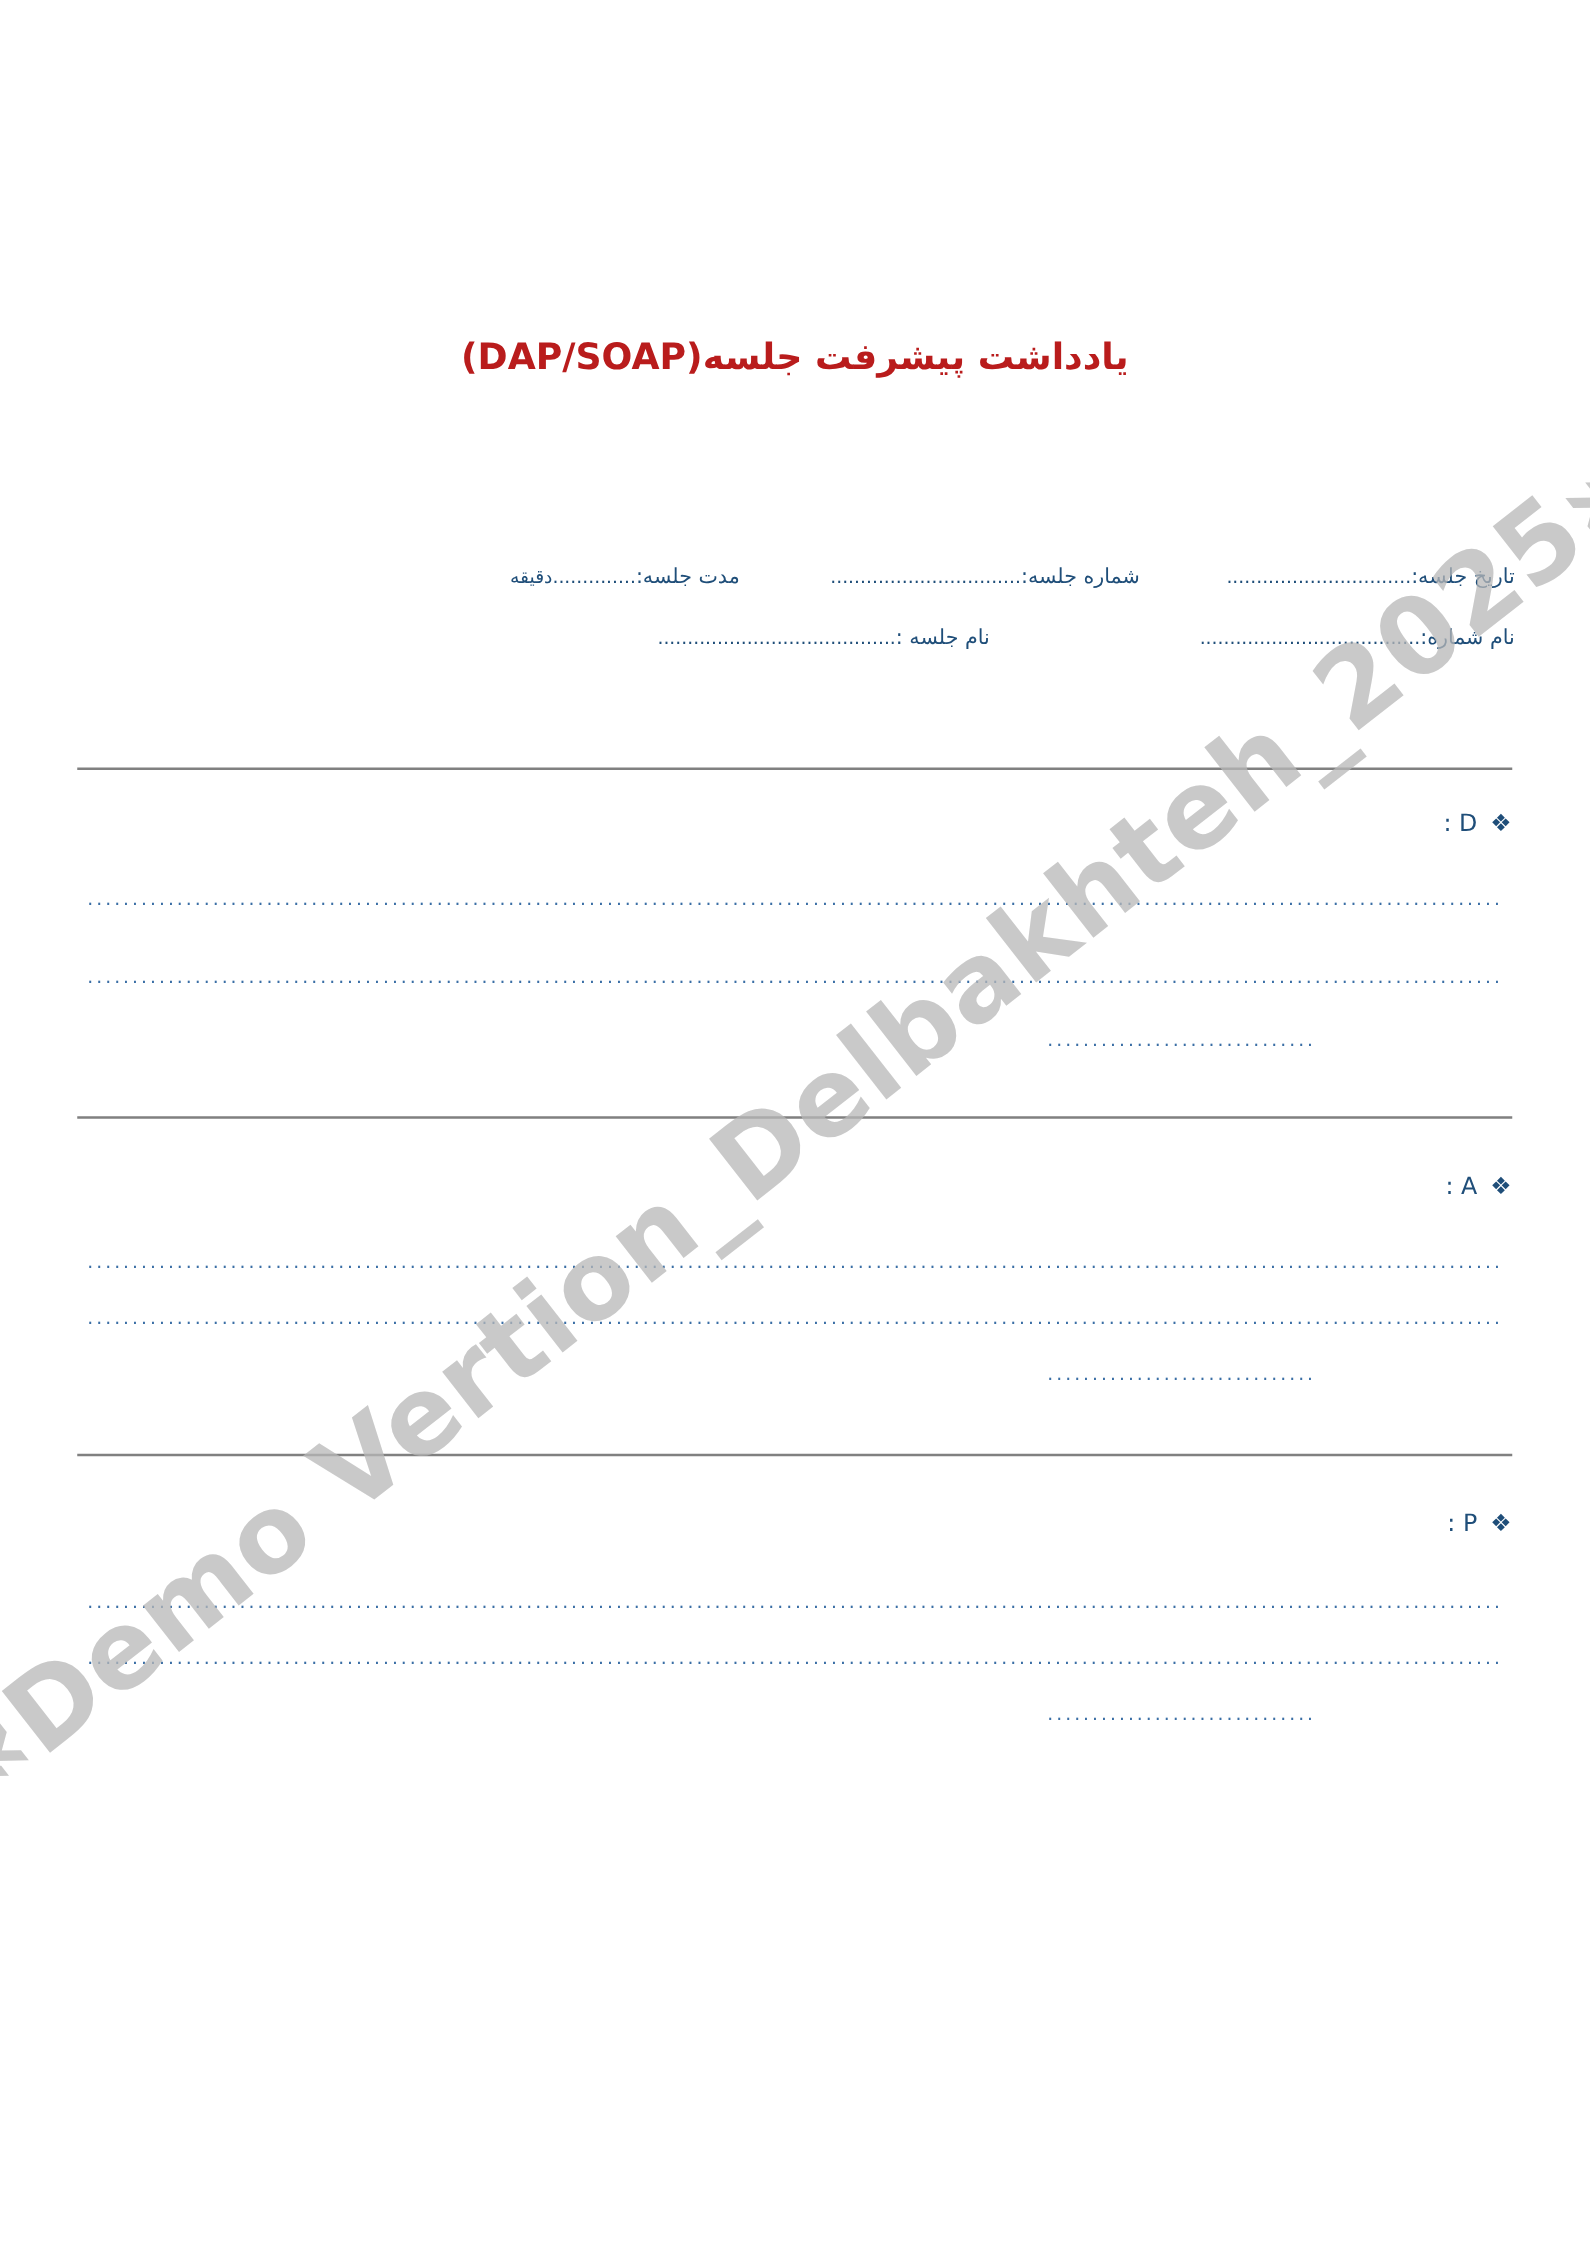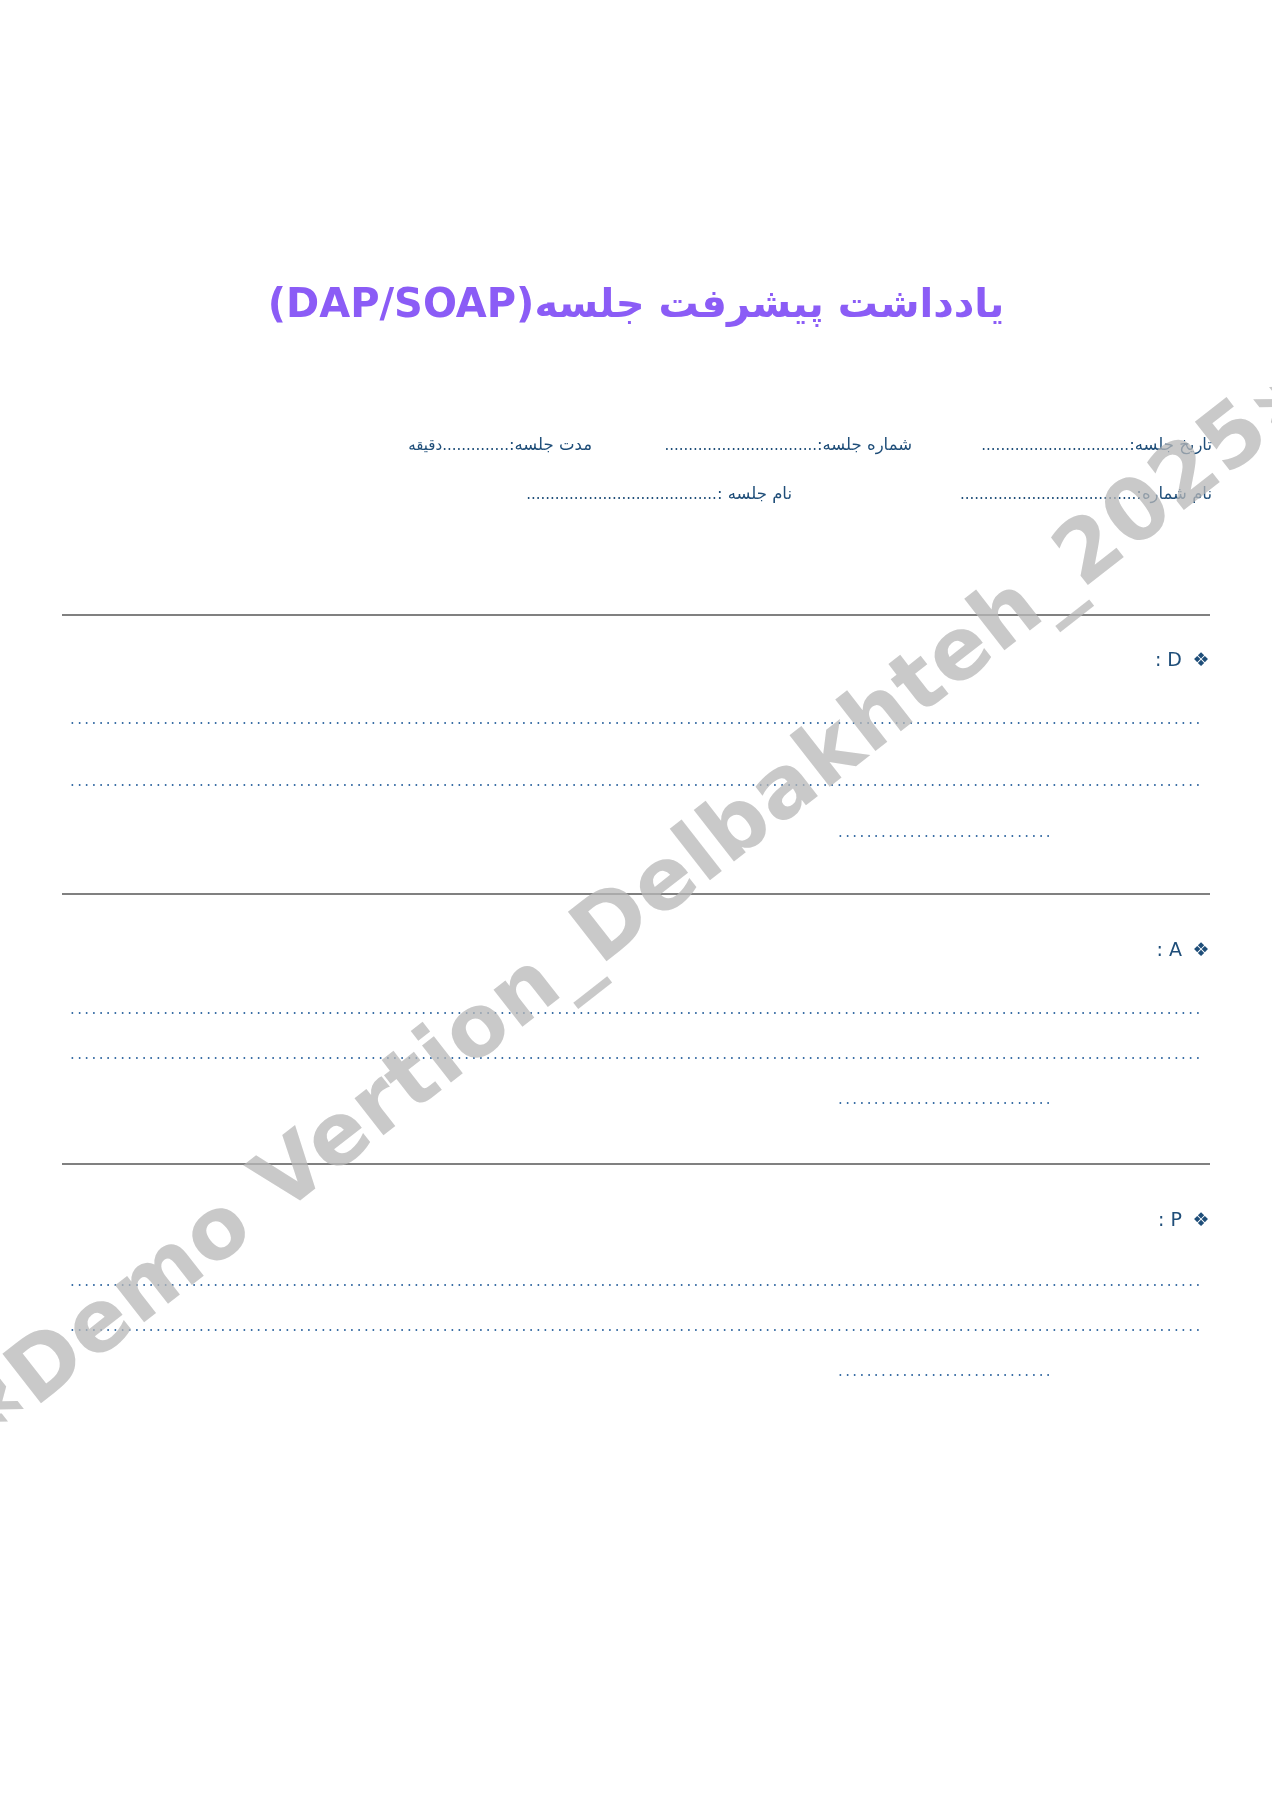--- a/index.html
+++ b/index.html
@@ -36,27 +36,27 @@
     opacity: 0.75;
     letter-spacing: 1px;
     pointer-events: none;
     z-index: 5;
     font-family: "DejaVu Sans", "Liberation Sans", sans-serif;
   }
 
   
   .doc-title {
     position: absolute;
-    top: 280px;
+    top: 268px;
     left: 0;
     right: 0;
     text-align: center;
-    font-size: 40px;
+    font-size: 29px;
     font-weight: bold;
-    color: #8b5cf6;
+    color: #b91c1c;
     direction: rtl;
     z-index: 2;
   }
 
   
   .meta {
     position: absolute;
     top: 435px;
     left: 60px;
     right: 60px;
@@ -76,21 +76,21 @@
   .meta-cell {
     display: inline-block;
   }
   .meta-label { font-size: 16.5px; }
   .dots-inline {
     letter-spacing: 1.2px;
     font-size: 15px;
   }
   .mc-1 { width: 300px; text-align: right; }
   .mc-2 { width: 320px; text-align: right; }
-  .mc-3 { width: 330px; text-align: right; }
+  .mc-3 { width: 330px; text-align: right; margin-top: 16px; }
 
   .mr2-1 { width: 420px; text-align: right; }
   .mr2-2 { width: 420px; text-align: right; }
 
   
   .hrule {
     position: absolute;
     left: 62px;
     right: 62px;
     height: 2px;

